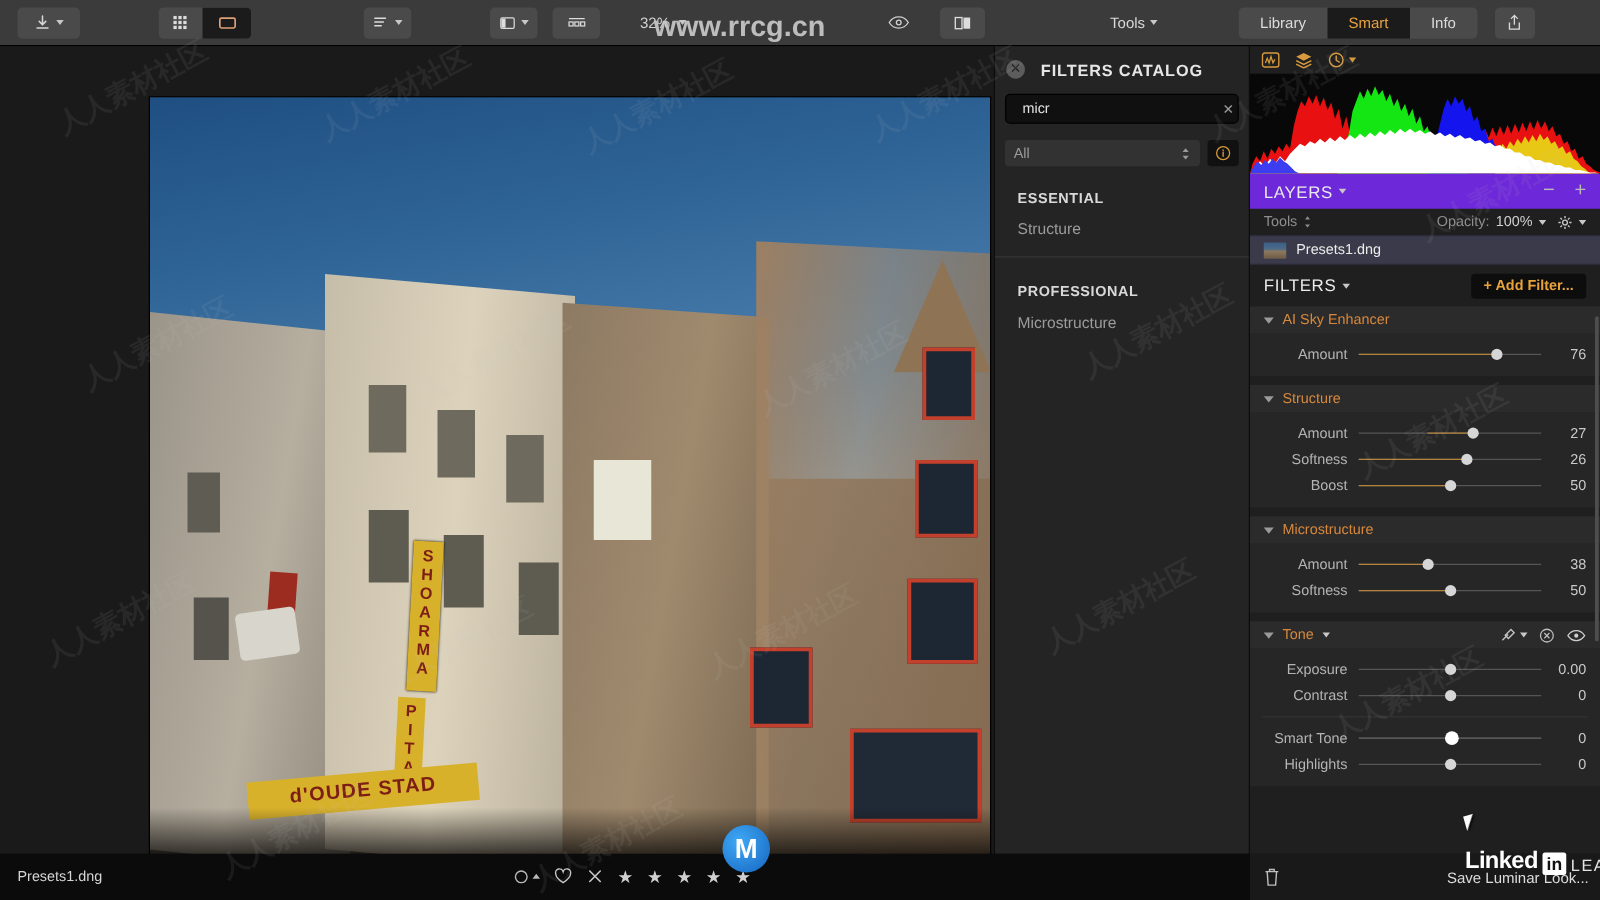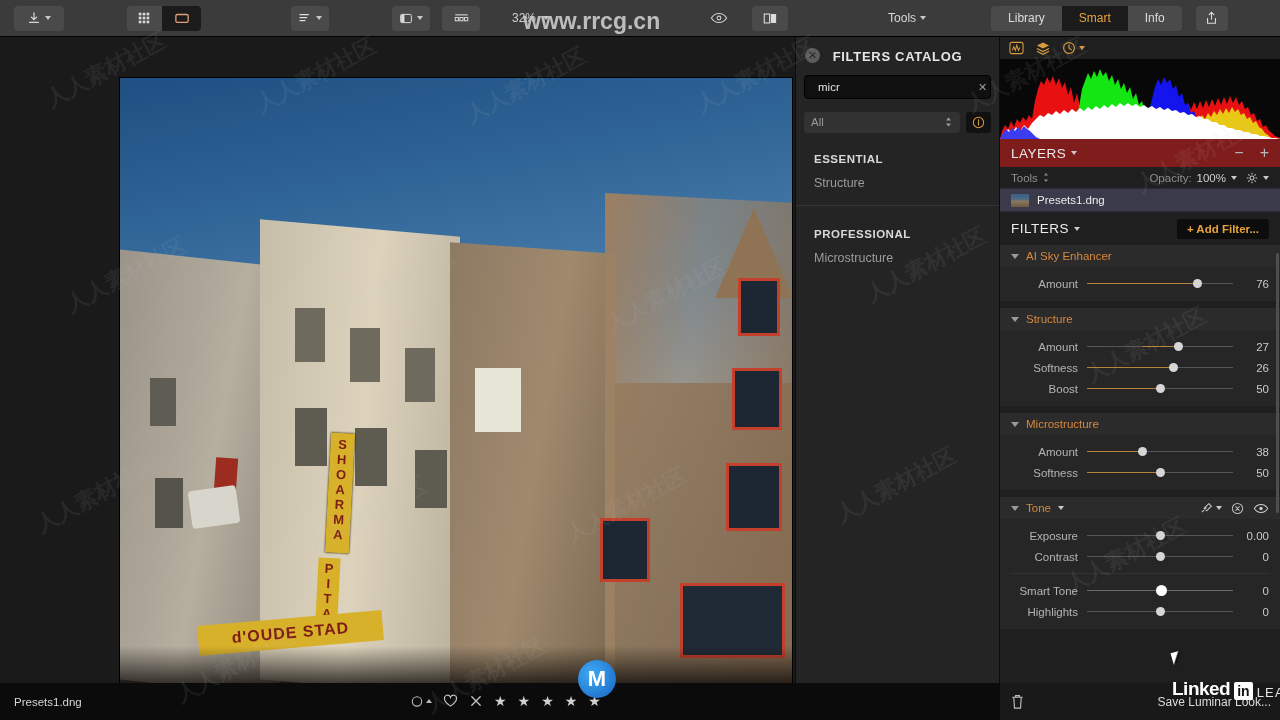--- a/index.html
+++ b/index.html
@@ -71,21 +71,21 @@
     margin: 0 8px; height: 24px; background: #101010; border-radius: 4px;
     display: flex; align-items: center; padding: 0 7px; gap: 6px; border: 1px solid #000;
   }
   .cat-search input {
     flex: 1; background: transparent; border: none; outline: none;
     color: #e2e2e2; font-size: 11.5px; font-family: "Liberation Sans", sans-serif;
   }
   .cat-filterrow { display: flex; align-items: center; gap: 6px; margin: 13px 8px 0 8px; }
   .cat-select {
     flex: 1; height: 21px; background: #323232; border-radius: 3px;
-    display: flex; align-items: flex-start; padding: 4px 7px; color: #9a9a9a; font-size: 11.5px;
+    display: flex; align-items: center; padding: 4px 7px; color: #9a9a9a; font-size: 11.5px;
     justify-content: space-between; cursor: pointer;
   }
   .cat-info {
     width: 25px; height: 21px; background: #111; border-radius: 3px;
     display:flex; align-items:center; justify-content:center; cursor:pointer;
   }
   .cat-sec-title { color: #d9d9d9; font-size: 11.5px; font-weight: bold; letter-spacing: 0.5px; padding: 0 0 0 18px; }
   .cat-item { color: #9b9b9b; font-size: 12.5px; padding: 0 0 0 18px; cursor: pointer; }
   .cat-div { height:1px; background:#343434; margin: 15px 0 0 0; }
 
@@ -94,21 +94,21 @@
     position: absolute; left: 1000px; top: 37px; width: 280px; height: 646px;
     background: #1f1f1f;
   }
   .hist-icons { height: 22px; display: flex; align-items: center; gap: 11px; padding-left: 9px; }
   .hist {
     height: 80px; background: #080808; position: relative; overflow: hidden;
   }
 
   .layers-head {
     height: 28px; display: flex; align-items: center; padding: 0 11px; justify-content: space-between;
-    background: #7f1d1d;
+    background: #6d28d9;
   }
   .layers-title { color: #e9e9e9; font-size: 13.5px; letter-spacing: .5px; display:flex; align-items:center; gap:5px; }
   .layers-actions { display: flex; align-items: center; gap: 16px; color:#b9b9b9; font-size: 16px; }
   .blend-row {
     height: 21px; display:flex; align-items:center; justify-content:space-between; padding: 0 11px;
     color:#8e8e8e; font-size: 11.5px;
   }
   .layer-item {
     height: 24px; background: #3a3a4a; display:flex; align-items:center; gap: 8px; padding: 0 11px;
     border-top: 1px solid #2a2a38; border-bottom: 1px solid #2a2a38;

